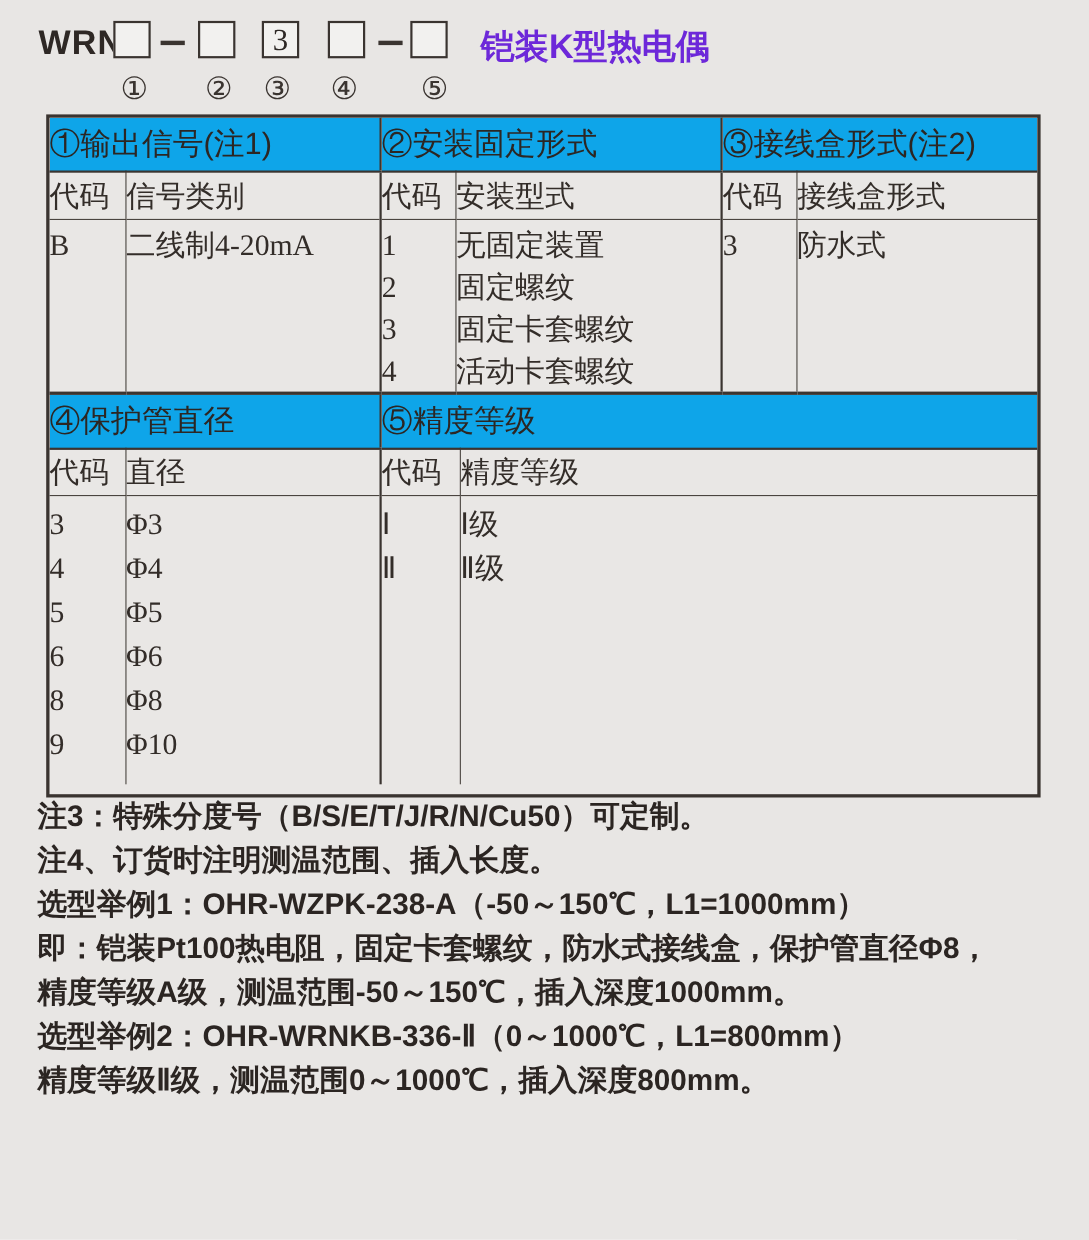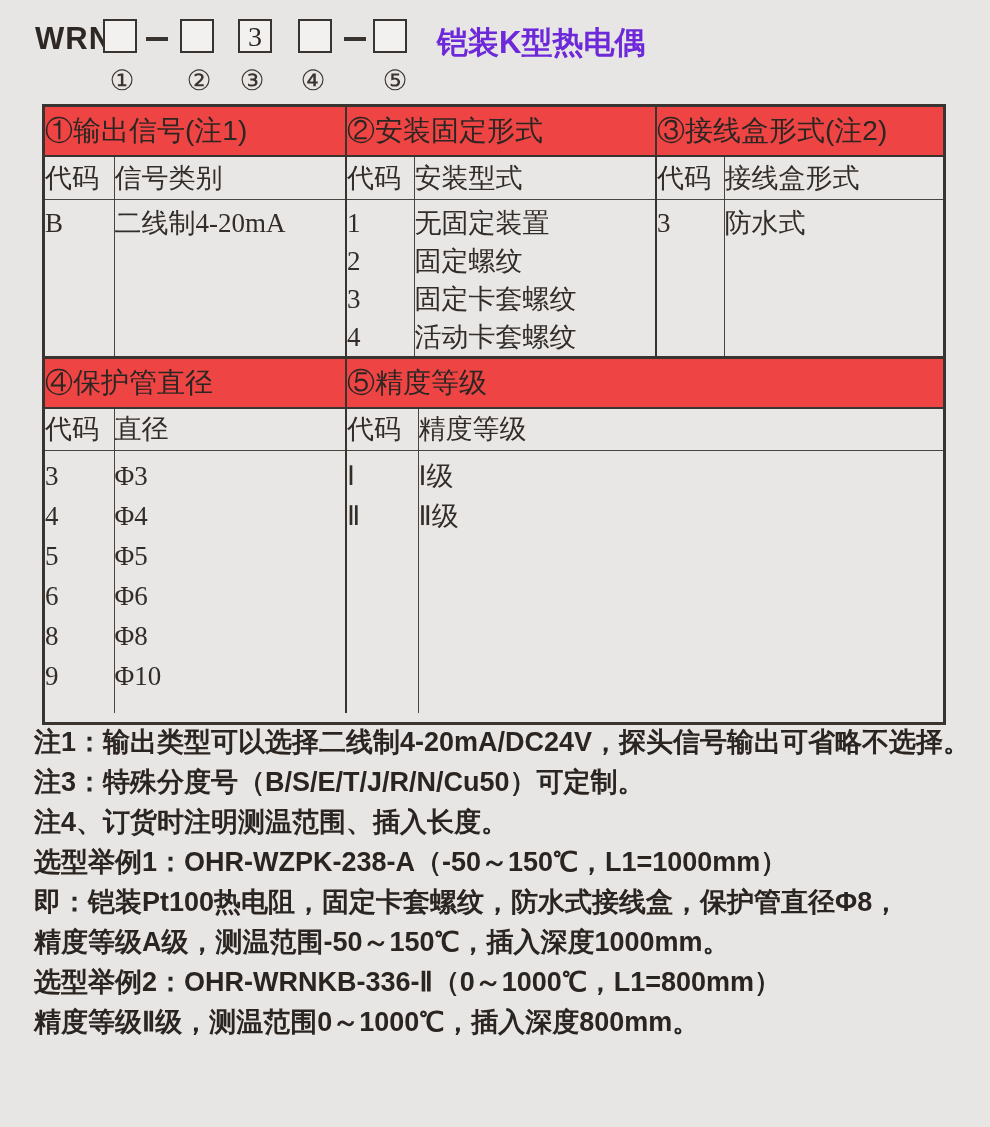--- a/index.html
+++ b/index.html
@@ -54,21 +54,21 @@
   table.spec{
     border-collapse:collapse;table-layout:fixed;
     width:898px;
   }
   table.spec td,table.spec th{
     margin:0;padding:0;overflow:hidden;
     font-weight:normal;text-align:left;
     box-sizing:border-box;
   }
   th.band{
-    background:#ef4444;
+    background:#0ea5e9;
     border-bottom:2px solid #3a3430;
     font-size:28px;font-weight:700;color:#2c2623;
     padding-left:8px;
     height:49px;
   }
   tr.sub td{
     border-bottom:1px solid #4a443f;
     font-family:"Liberation Serif",serif;
     font-size:27px;color:#332d29;
     height:43px;
@@ -234,21 +234,20 @@
             <div>Ⅰ级</div>
             <div>Ⅱ级</div>
           </div>
         </td>
       </tr>
     </tbody>
       </table>
   </div>
 
   <div class="notes">
-    <div class="note-line">注1：输出类型可以选择二线制4-20mA/DC24V，探头信号输出可省略不选择。</div>
     <div class="note-line">注3：特殊分度号（B/S/E/T/J/R/N/Cu50）可定制。</div>
     <div class="note-line">注4、订货时注明测温范围、插入长度。</div>
     <div class="note-line">选型举例1：OHR-WZPK-238-A（-50～150℃，L1=1000mm）</div>
     <div class="note-line">即：铠装Pt100热电阻，固定卡套螺纹，防水式接线盒，保护管直径Φ8，</div>
     <div class="note-line">精度等级A级，测温范围-50～150℃，插入深度1000mm。</div>
     <div class="note-line">选型举例2：OHR-WRNKB-336-Ⅱ（0～1000℃，L1=800mm）</div>
     <div class="note-line">精度等级Ⅱ级，测温范围0～1000℃，插入深度800mm。</div>
   </div>
 
 </div>

